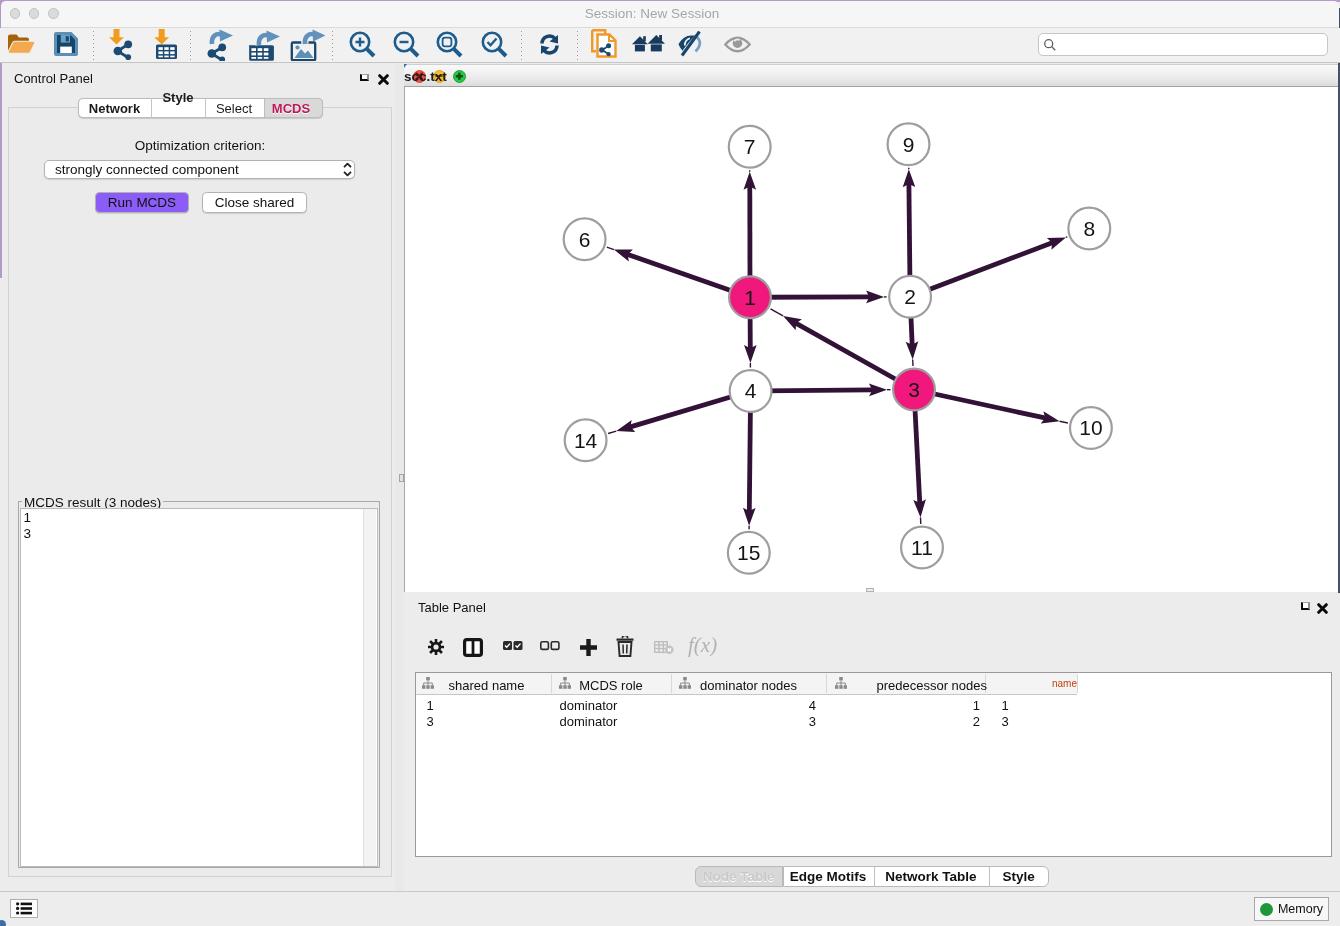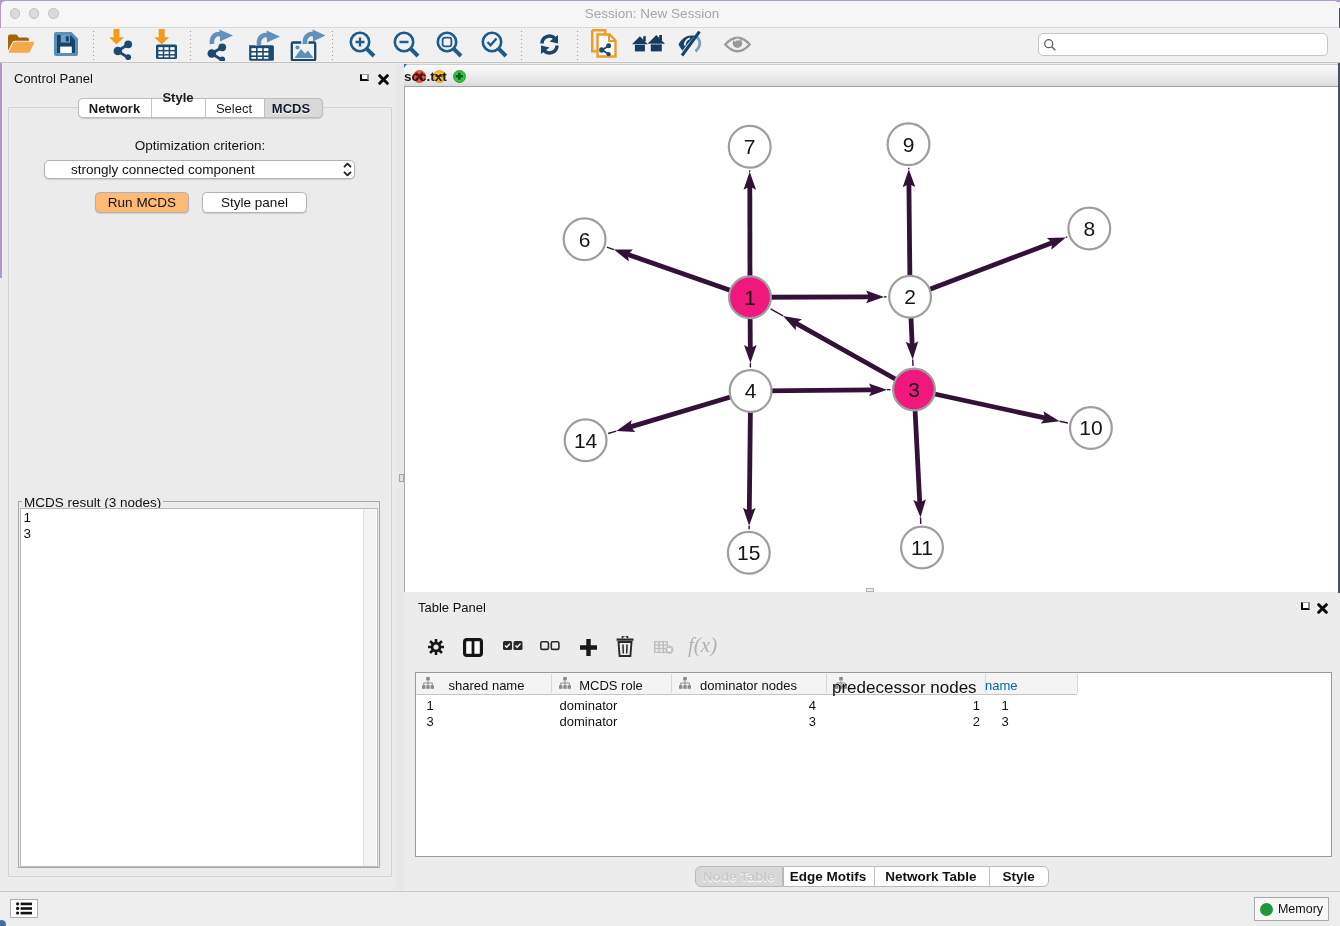--- a/index.html
+++ b/index.html
@@ -172,30 +172,30 @@
 
 <div class="abs" style="left:8px;top:107px;width:384px;height:770px;background:#ebebeb;border:1px solid #d2d2d2"></div>
 
 <div class="abs" style="left:78px;top:98px;width:245px;height:19.5px;background:#fff;border:1px solid #bdbdbd;border-radius:5px;box-shadow:0 0.5px 1px rgba(0,0,0,.15)"></div>
 <div class="abs" style="left:264px;top:98px;width:59px;height:19.5px;background:#d9d9d9;border:1px solid #bdbdbd;border-radius:0 5px 5px 0"></div>
 <div class="abs" style="left:151px;top:98px;width:1px;height:19.5px;background:#c4c4c4"></div>
 <div class="abs" style="left:204.5px;top:98px;width:1px;height:19.5px;background:#c4c4c4"></div>
 <div class="abs" style="left:78px;top:100.5px;width:73px;text-align:center;font-size:13px;font-weight:600;color:#1a1a1a">Network</div>
 <div class="abs" style="left:151px;top:90px;width:54px;text-align:center;font-size:13px;font-weight:600;color:#1a1a1a">Style</div>
 <div class="abs" style="left:204px;top:100.5px;width:60px;text-align:center;font-size:13px;font-weight:400;color:#1a1a1a">Select</div>
-<div class="abs" style="left:264px;top:100.5px;width:54px;text-align:center;font-size:13px;color:#0f172a;font-weight:600;text-shadow:0 1px 0 #fff">MCDS</div>
+<div class="abs" style="left:264px;top:100.5px;width:54px;text-align:center;font-size:13px;color:#be185d;font-weight:600;text-shadow:0 1px 0 #fff">MCDS</div>
 
 <div class="abs" style="left:8px;top:138px;width:384px;text-align:center;font-size:13.5px;color:#111">Optimization criterion:</div>
-<div class="abs" style="left:44px;top:159.5px;width:311px;height:19.5px;background:#fff;border:1px solid #b2b2b2;border-radius:5px;box-shadow:0 1px 1.5px rgba(0,0,0,.12);font-size:13.5px;color:#111;line-height:18.5px;padding-left:26px">strongly connected component</div>
+<div class="abs" style="left:44px;top:159.5px;width:311px;height:19.5px;background:#fff;border:1px solid #b2b2b2;border-radius:5px;box-shadow:0 1px 1.5px rgba(0,0,0,.12);font-size:13.5px;color:#111;line-height:18.5px;padding-left:10px">strongly connected component</div>
 <svg class="abs" style="left:343px;top:162px" width="9" height="15" viewBox="0 0 9 15">
     <path d="M1,5.2 L4.5,1.6 L8,5.2" fill="none" stroke="#222" stroke-width="1.8" stroke-linejoin="round"></path>
     <path d="M1,9.8 L4.5,13.4 L8,9.8" fill="none" stroke="#222" stroke-width="1.8" stroke-linejoin="round"></path>
   </svg>
-<div class="abs" style="left:95px;top:192px;width:94px;height:20.5px;background:#fdba74;border:1px solid #b2b2b2;border-radius:4.5px;box-shadow:0 1px 1px rgba(0,0,0,.12);font-size:13.5px;color:#111;line-height:19px;text-align:center">Run MCDS</div>
-<div class="abs" style="left:202px;top:192px;width:105px;height:20.5px;background:#fff;border:1px solid #b2b2b2;border-radius:4.5px;box-shadow:0 1px 1px rgba(0,0,0,.12);font-size:13.5px;color:#111;line-height:19px;text-align:center">Style panel</div>
+<div class="abs" style="left:95px;top:192px;width:94px;height:20.5px;background:#8b5cf6;border:1px solid #b2b2b2;border-radius:4.5px;box-shadow:0 1px 1px rgba(0,0,0,.12);font-size:13.5px;color:#111;line-height:19px;text-align:center">Run MCDS</div>
+<div class="abs" style="left:202px;top:192px;width:105px;height:20.5px;background:#fff;border:1px solid #b2b2b2;border-radius:4.5px;box-shadow:0 1px 1px rgba(0,0,0,.12);font-size:13.5px;color:#111;line-height:19px;text-align:center">Close shared</div>
 
 <div class="abs" style="left:18px;top:501px;width:362px;height:367px;border:1px solid #a8a8a8"></div>
 <div class="abs" style="left:22px;top:494.5px;background:#ebebeb;padding:0 2px;font-size:13.5px;color:#111">MCDS result (3 nodes)</div>
 <div class="abs" style="left:19.5px;top:508px;width:358px;height:358.5px;background:#fff;border:1px solid #bbb"></div>
 <div class="abs" style="left:363px;top:509px;width:13px;height:356.5px;background:#f3f3f3;border-left:1px solid #e0e0e0"></div>
 <div class="abs" style="left:23.5px;top:510px;font-size:13.5px;color:#111;line-height:16px">1<br>3</div>
 
 <div class="abs" style="left:395px;top:64px;width:9px;height:827px;background:#e9e9e9"></div>
 <div class="abs" style="left:398.5px;top:473.5px;width:5px;height:8px;background:#e2e2e2;border:1px solid #a5a5a5"></div>
 
@@ -387,22 +387,22 @@
     <g fill="#8a8a8a">
       <rect x="4.2" y="0" width="3.6" height="3.4"></rect>
       <rect x="0" y="8.2" width="3.4" height="3.6"></rect>
       <rect x="4.3" y="8.2" width="3.4" height="3.6"></rect>
       <rect x="8.6" y="8.2" width="3.4" height="3.6"></rect>
     </g>
     <g stroke="#8a8a8a" stroke-width="1" fill="none">
       <path d="M6,3.4 L6,6 M1.7,8.2 L1.7,6 L10.3,6 L10.3,8.2 M6,6 L6,8.2"></path>
     </g>
   </svg>
-<div class="abs" style="left:832px;top:677.5px;width:155px;text-align:left;font-size:17px;color:#111">predecessor nodes</div>
-<div class="abs" style="left:985px;top:677.5px;width:92px;text-align:left;font-size:13px;color:#0369a1">name</div>
+<div class="abs" style="left:832px;top:677.5px;width:155px;text-align:right;font-size:13px;color:#111">predecessor nodes</div>
+<div class="abs" style="left:985px;top:677.5px;width:92px;text-align:right;font-size:10px;color:#c2410c">name</div>
 <div class="abs" style="left:426.5px;top:697.5px;font-size:13px;color:#111">1</div>
 <div class="abs" style="left:559.5px;top:697.5px;font-size:13px;color:#111">dominator</div>
 <div class="abs" style="left:770px;top:697.5px;width:46px;text-align:right;font-size:13px;color:#111">4</div>
 <div class="abs" style="left:930px;top:697.5px;width:50px;text-align:right;font-size:13px;color:#111">1</div>
 <div class="abs" style="left:1001.5px;top:697.5px;font-size:13px;color:#111">1</div>
 <div class="abs" style="left:426.5px;top:713.5px;font-size:13px;color:#111">3</div>
 <div class="abs" style="left:559.5px;top:713.5px;font-size:13px;color:#111">dominator</div>
 <div class="abs" style="left:770px;top:713.5px;width:46px;text-align:right;font-size:13px;color:#111">3</div>
 <div class="abs" style="left:930px;top:713.5px;width:50px;text-align:right;font-size:13px;color:#111">2</div>
 <div class="abs" style="left:1001.5px;top:713.5px;font-size:13px;color:#111">3</div>

